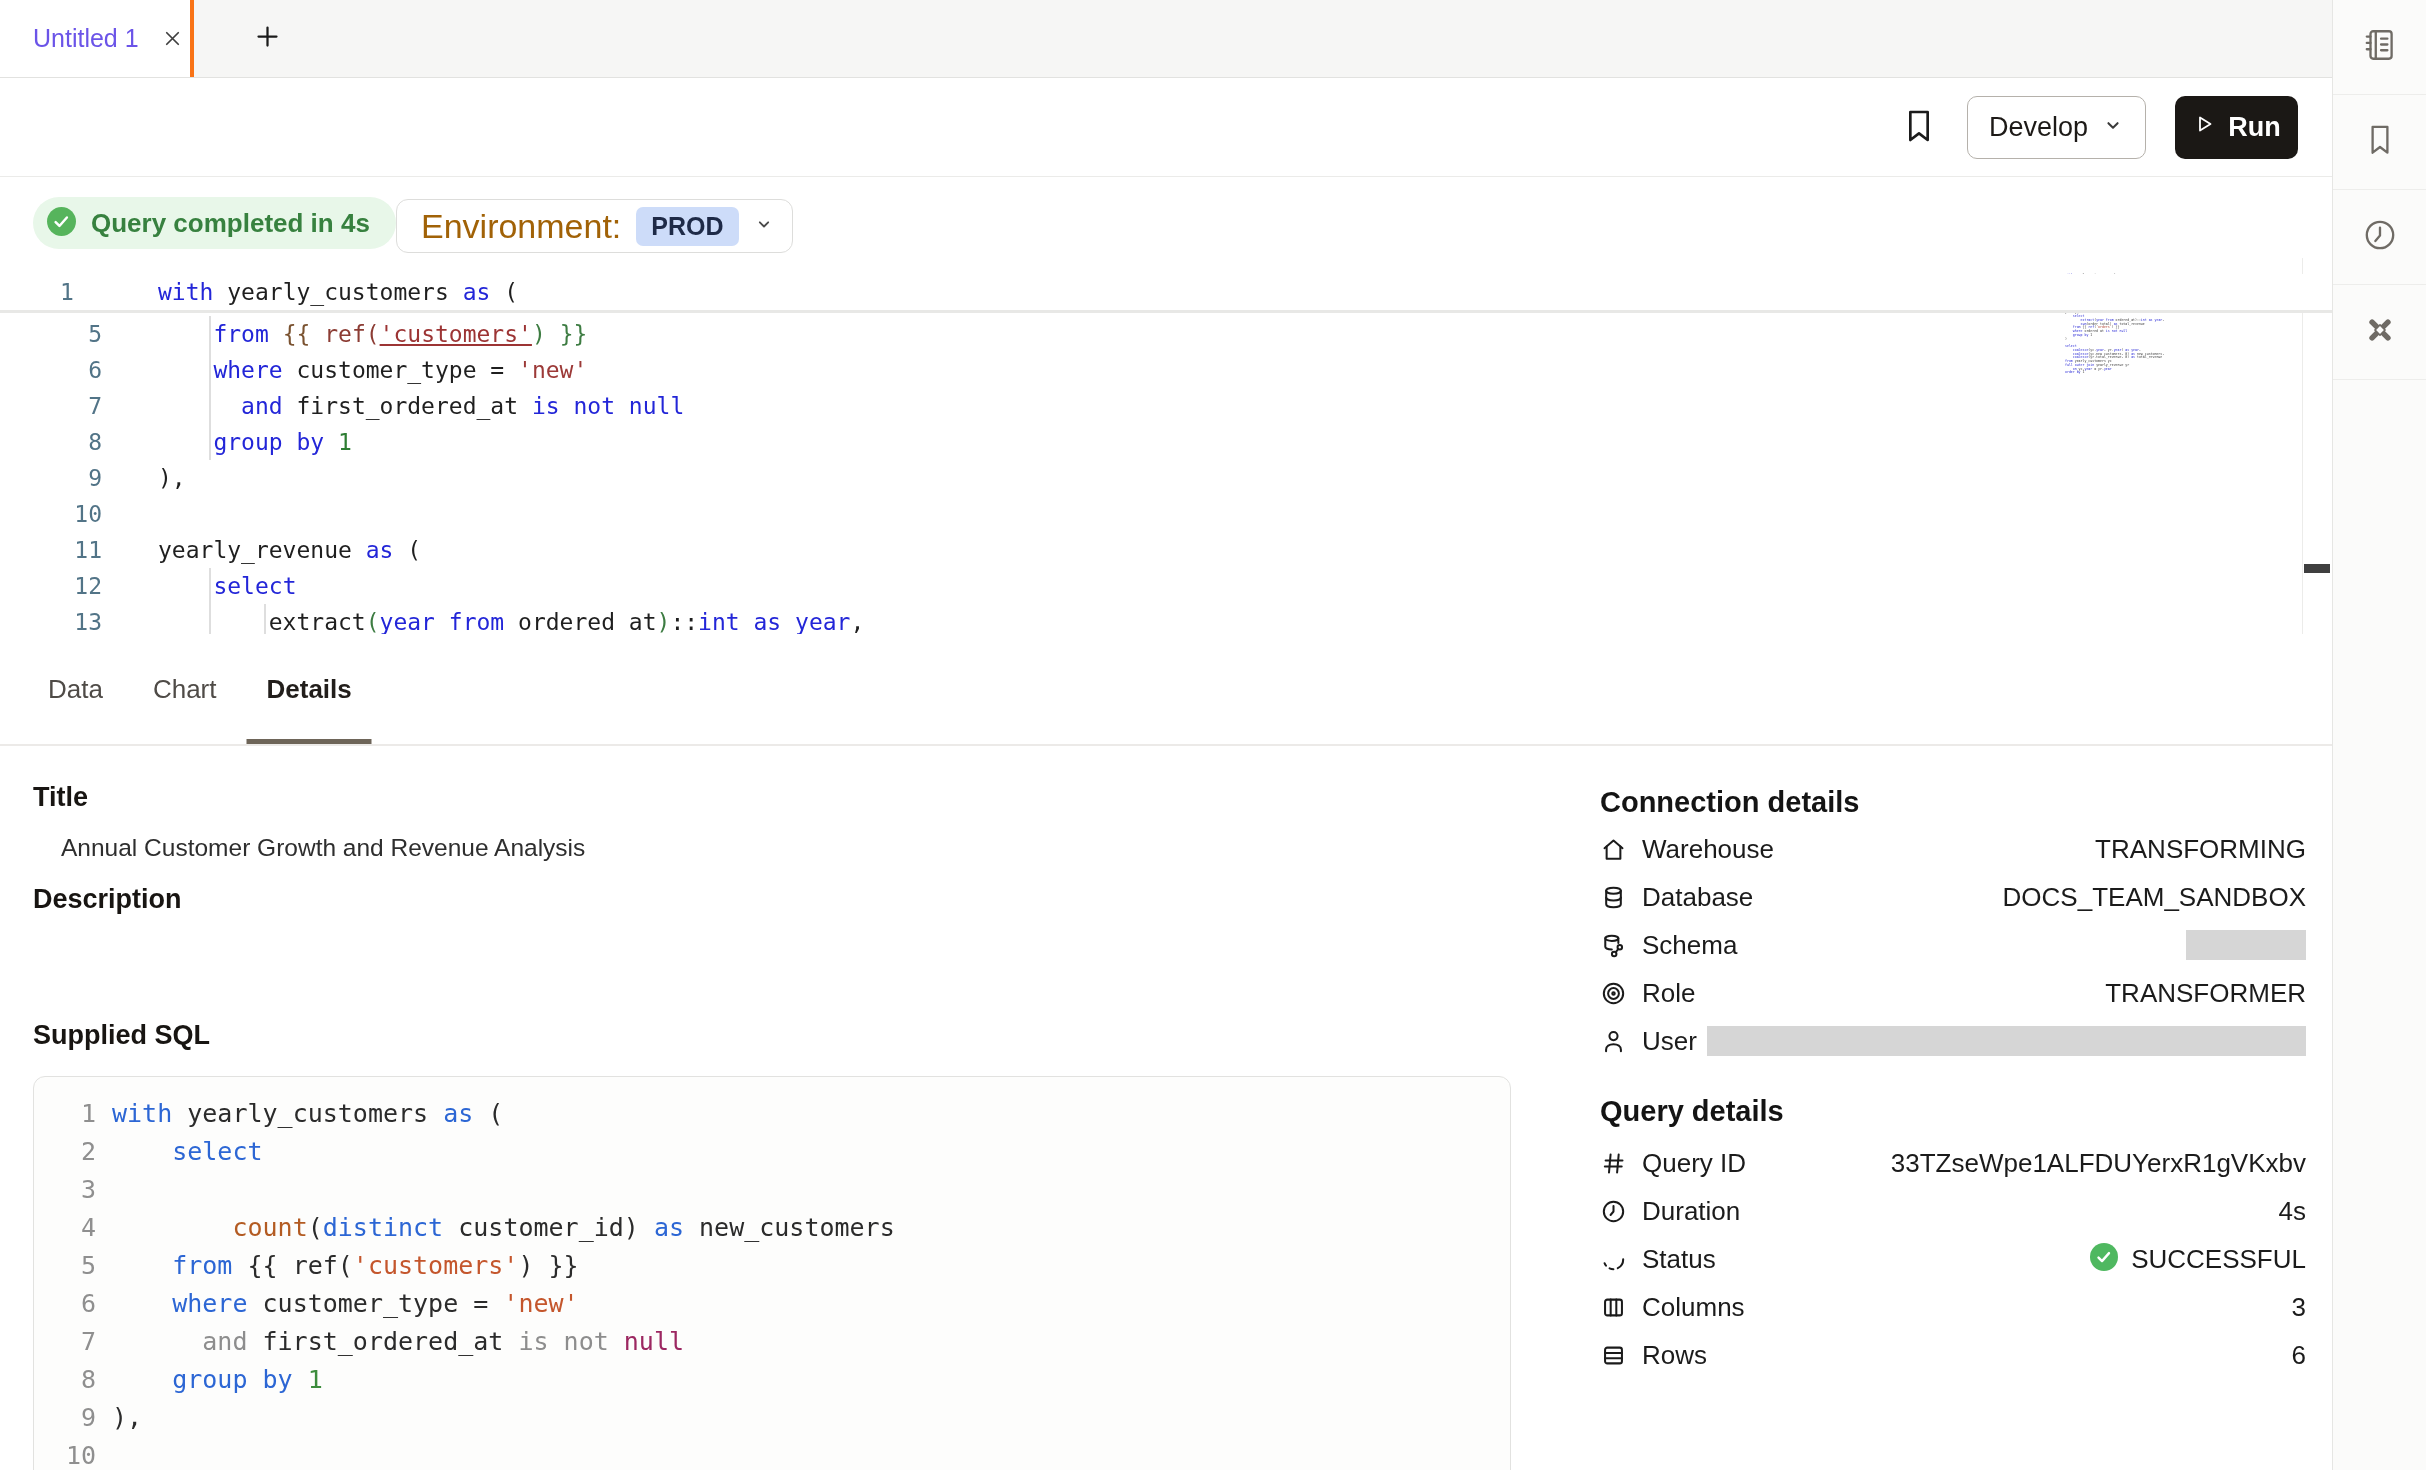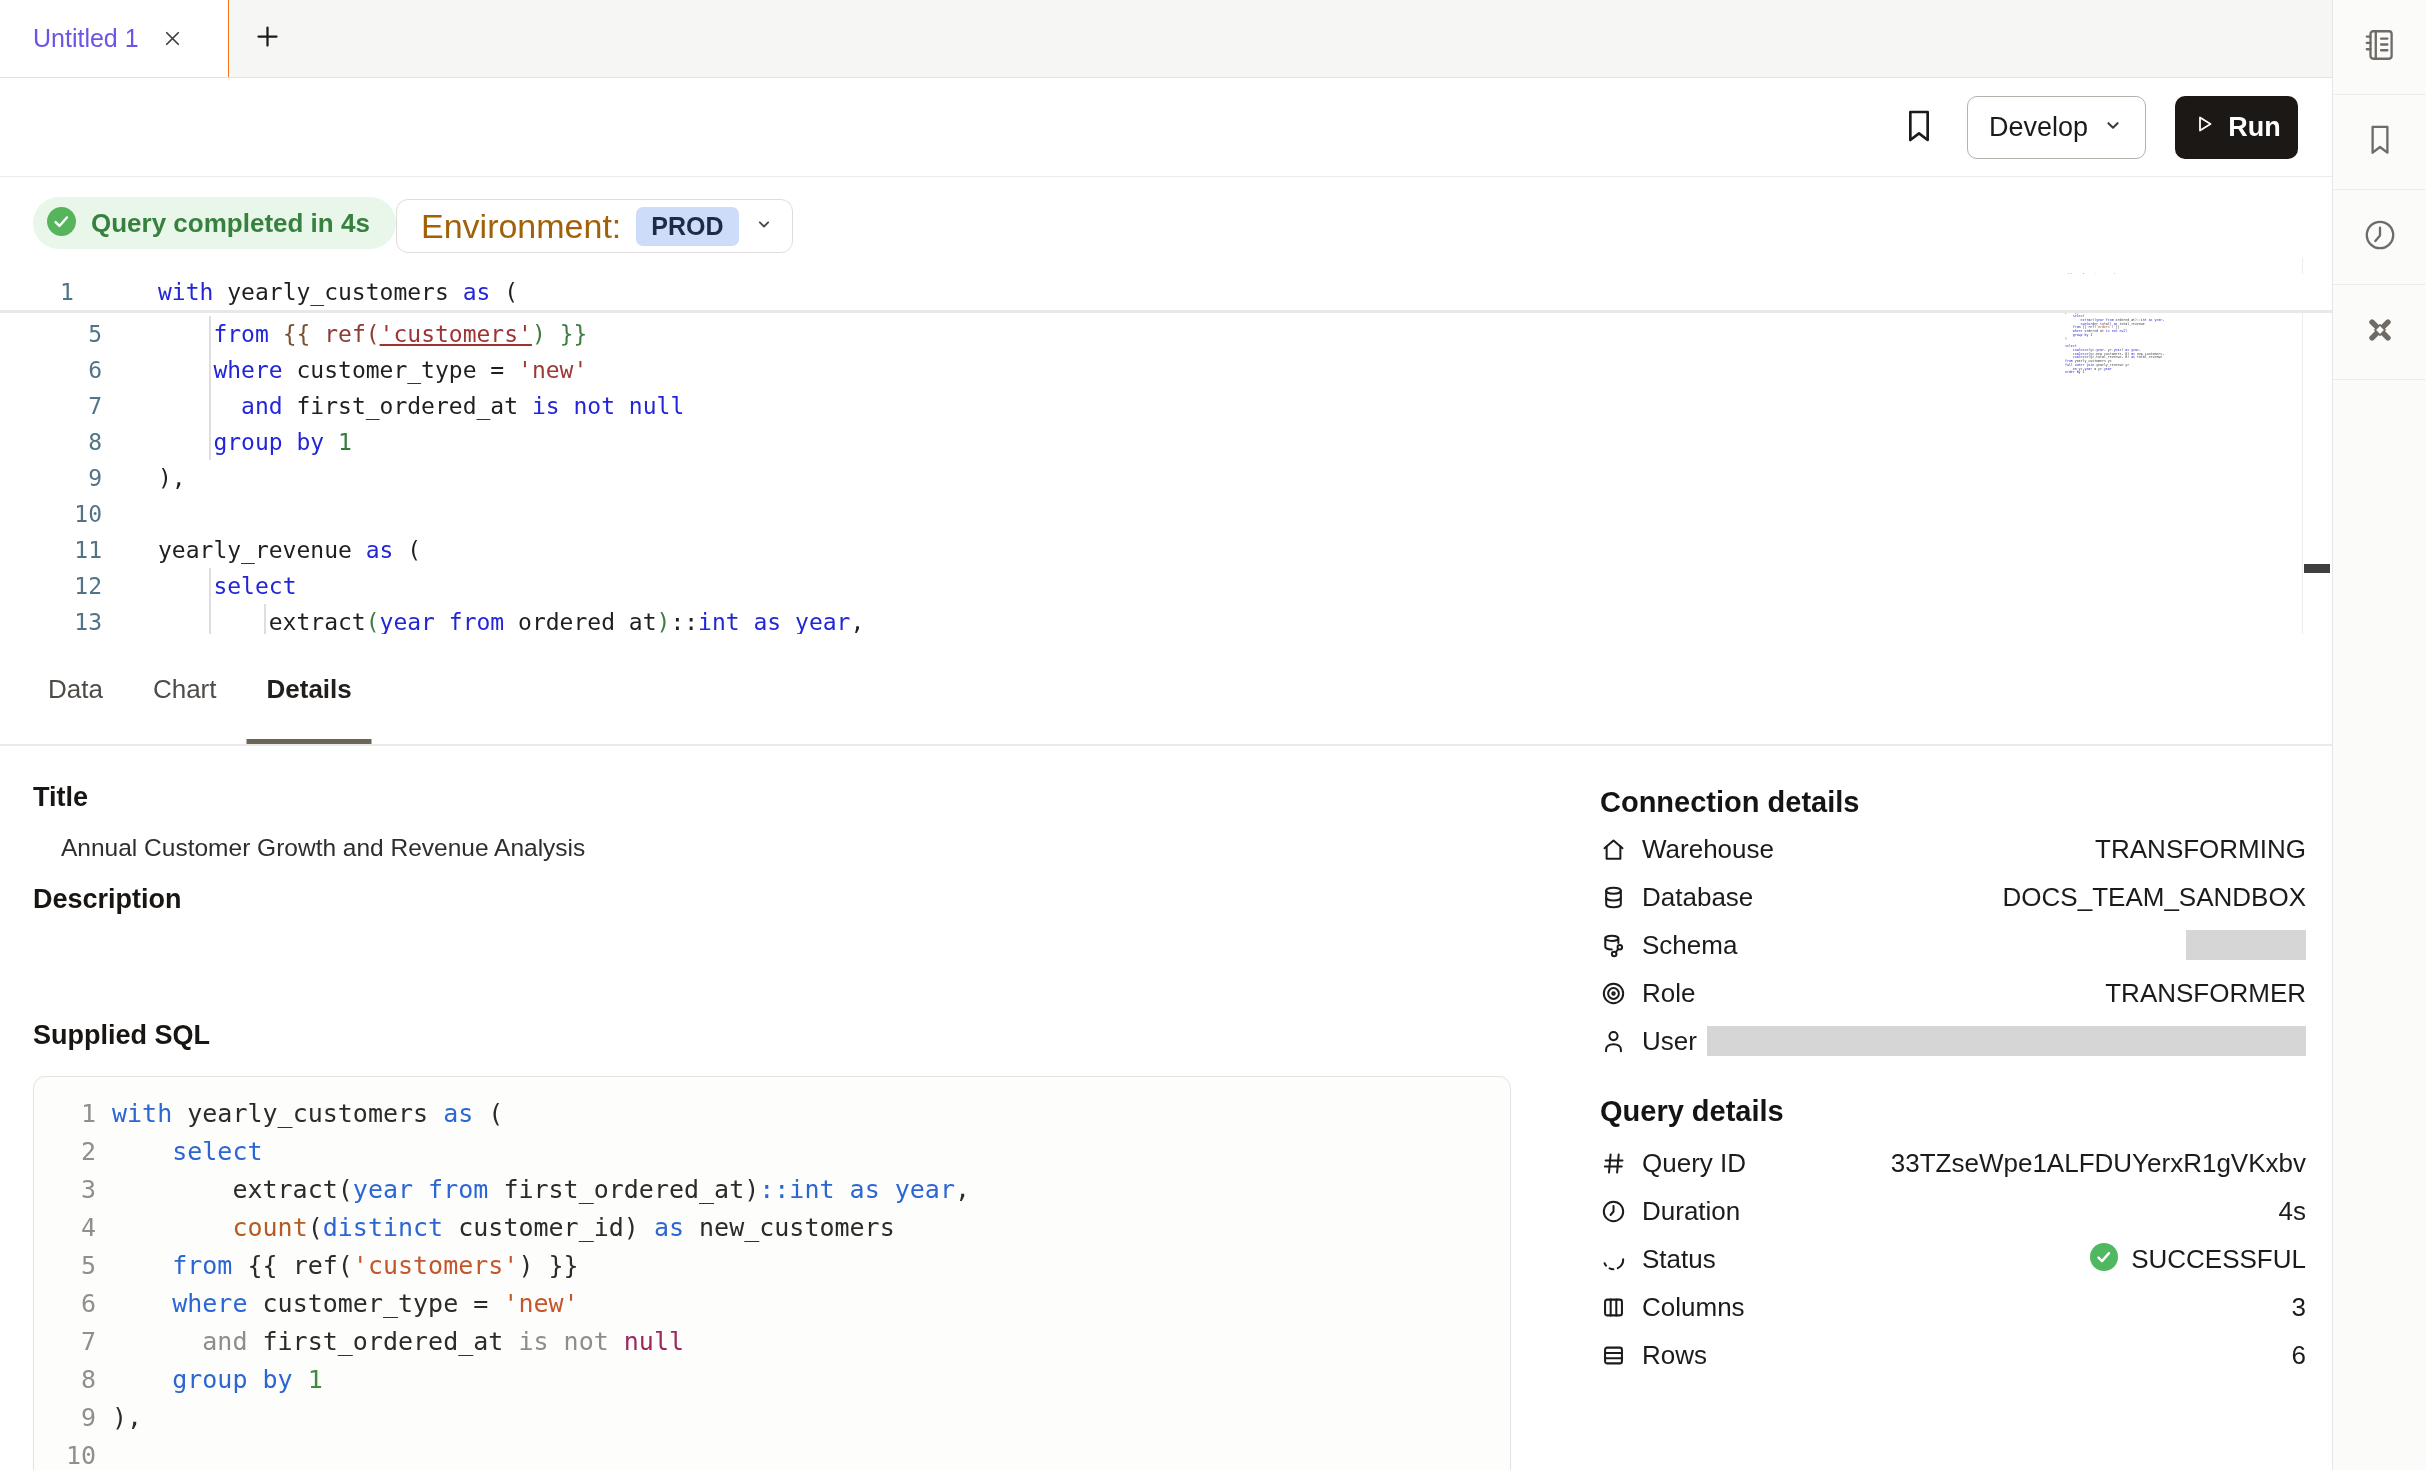--- a/index.html
+++ b/index.html
@@ -3,22 +3,22 @@
 <meta charset="utf-8">
 <style>
   * { box-sizing: border-box; margin: 0; padding: 0; }
   html,body { width: 2426px; height: 1470px; overflow: hidden; }
   body { font-family: "Liberation Sans", sans-serif; background: #fff; color: #1b1b1b; position: relative; }
 
   .main { position: absolute; left: 0; top: 0; width: 2332px; height: 1470px; background: #fff; }
 
   
   .tabbar { position: relative; height: 78px; background: #f6f6f5; border-bottom: 1px solid #e2e2e0; }
-  .tab-active { position: absolute; left: 0; top: 0; width: 229px; height: 77px; background: #fff;
-                border-right: 1px solid #f97316; display: flex; align-items: center; padding-left: 33px; gap: 22px; }
+  .tab-active { position: absolute; left: 0; top: 0; width: 194px; height: 77px; background: #fff;
+                border-right: 4px solid #f97316; display: flex; align-items: center; padding-left: 33px; gap: 22px; }
   .tab-label { color: #6b54e8; font-size: 25px; }
   .icon-btn { display: flex; align-items: center; justify-content: center; cursor: pointer; }
   .newtab { position: absolute; left: 240px; top: 0; width: 54px; height: 77px; }
 
   
   .toolbar { position: relative; height: 99px; background: #fff; border-bottom: 1px solid #ebebe9; }
   .bookmark-tool { position: absolute; left: 1898px; top: 28px; width: 42px; height: 44px; }
   .btn-develop { position: absolute; left: 1967px; top: 18px; width: 179px; height: 63px;
                  border: 1.5px solid #b5b1ab; border-radius: 10px; background: #fff;
                  display: flex; align-items: center; justify-content: center; gap: 14px; font-size: 27px; color: #1d1a17; cursor: pointer; }
@@ -285,21 +285,20 @@
         <div class="dline">
           <span class="dln">1</span>
           <span class="dcode"><span class="tk-k">with</span><span class="tk-t"> yearly_customers </span><span class="tk-k">as</span><span class="tk-t"> (</span></span>
         </div>
         <div class="dline">
           <span class="dln">2</span>
           <span class="dcode"><span class="tk-t">    </span><span class="tk-k">select</span></span>
         </div>
         <div class="dline">
           <span class="dln">3</span>
-          <span class="dcode"><span class="tk-t">        extract(</span><span class="tk-k">year</span><span class="tk-t"> </span><span class="tk-k">from</span><span class="tk-t"> first_ordered_at)</span><span class="tk-k">::int</span><span class="tk-t"> </span><span class="tk-k">as</span><span class="tk-t"> </span><span class="tk-k">year</span><span class="tk-t">,</span></span>
         </div>
         <div class="dline">
           <span class="dln">4</span>
           <span class="dcode"><span class="tk-t">        </span><span class="tk-fn">count</span><span class="tk-t">(</span><span class="tk-k">distinct</span><span class="tk-t"> customer_id) </span><span class="tk-k">as</span><span class="tk-t"> new_customers</span></span>
         </div>
         <div class="dline">
           <span class="dln">5</span>
           <span class="dcode"><span class="tk-t">    </span><span class="tk-k">from</span><span class="tk-t"> {{ ref(</span><span class="tk-s">'customers'</span><span class="tk-t">) }}</span></span>
         </div>
         <div class="dline">

